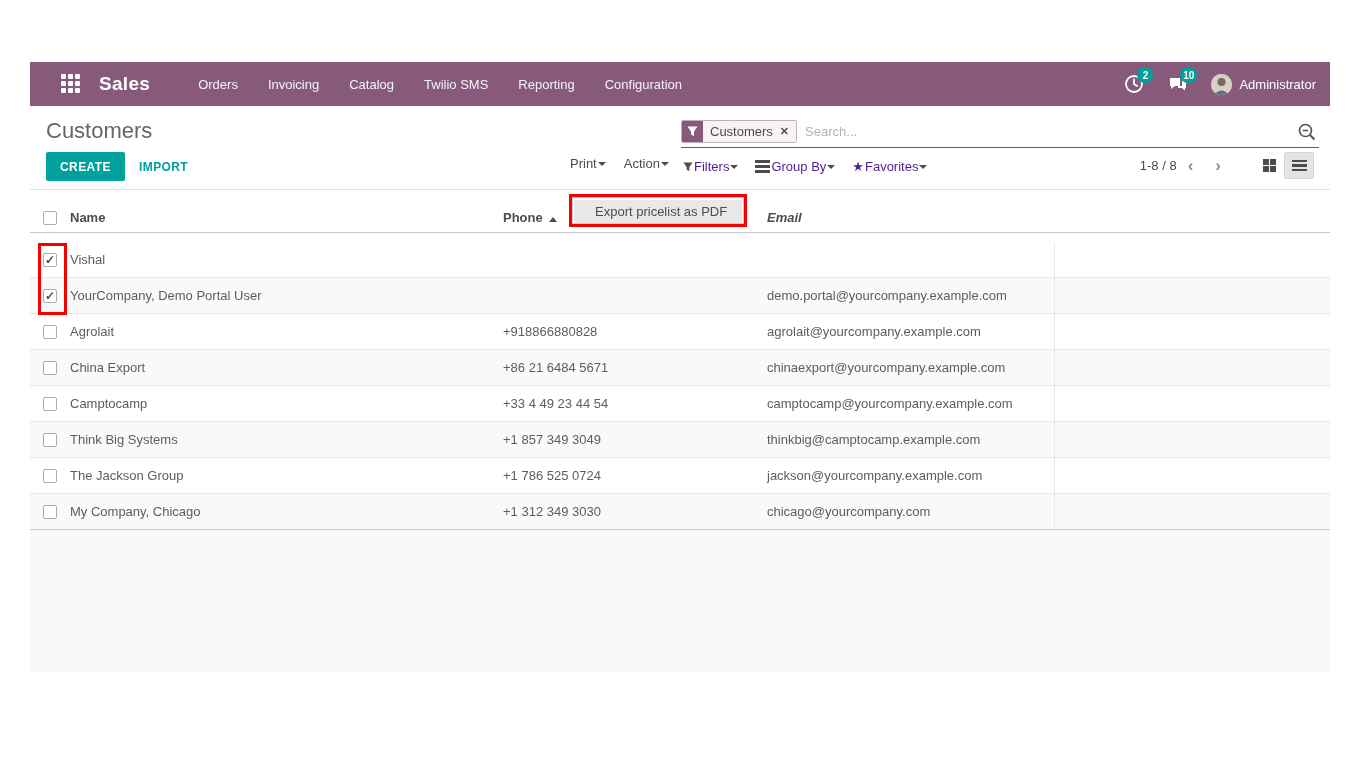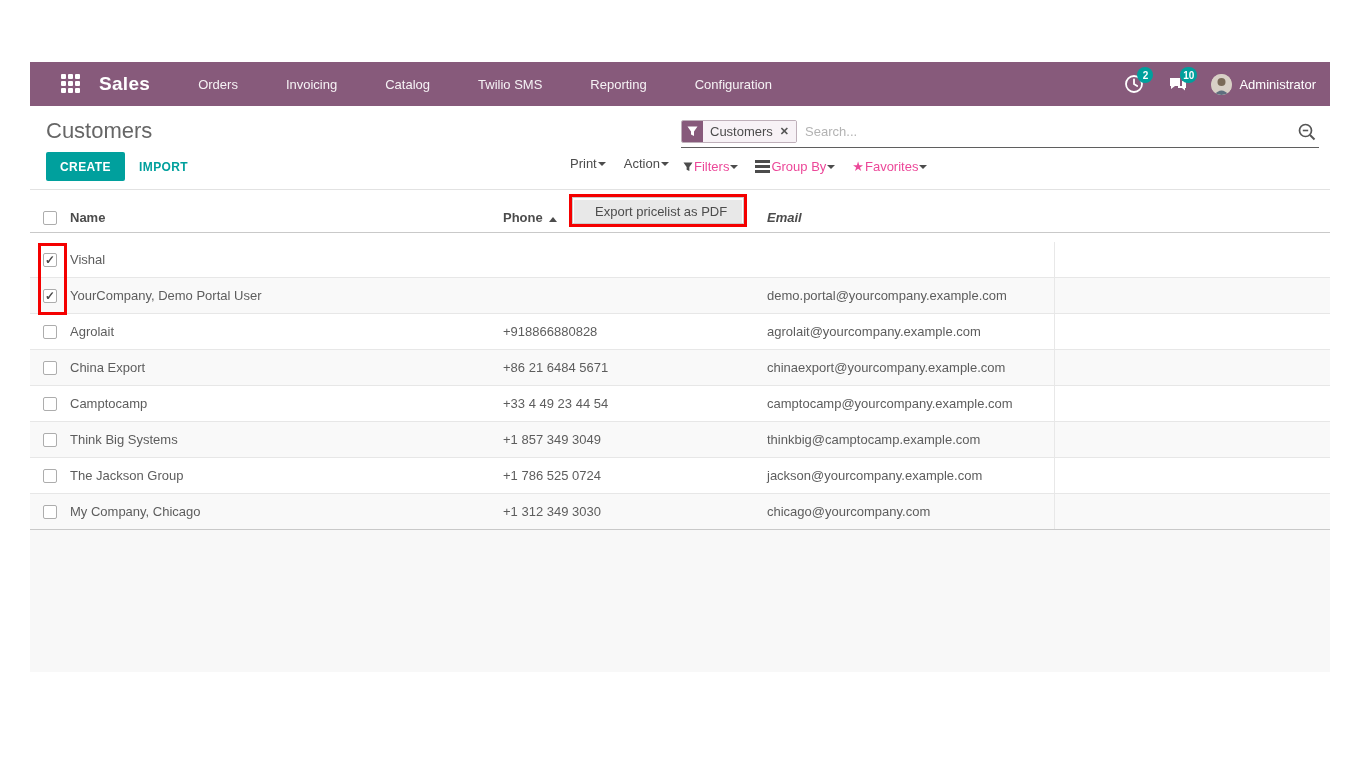--- a/index.html
+++ b/index.html
@@ -7,21 +7,21 @@
     font-family:"Liberation Sans", sans-serif; overflow:hidden; }
   .app { position:absolute; left:30px; top:62px; width:1300px; height:610px; background:#ffffff; }
 
   
   .navbar { position:absolute; left:0; top:0; width:100%; height:44px; background:#875A7B;
     display:flex; align-items:center; color:#fff;padding-left:13px; }
   .apps-icon { width:20px; height:20px; margin-left:18px; display:grid;
     grid-template-columns:repeat(3,5px); grid-template-rows:repeat(3,5px); gap:2px; cursor:pointer; }
   .apps-icon i { background:#fff; border-radius:1px; }
   .app-name { font-size:19px; font-weight:bold; margin-left:18px; letter-spacing:.3px; }
-  .nav-menu { display:flex; margin-left:48px; gap:48px; font-size:13px; }
+  .nav-menu { display:flex; margin-left:48px; gap:30px; font-size:13px; }
   .nav-menu span { color:rgba(255,255,255,.92); cursor:pointer; }
   .systray { margin-left:auto; display:flex; align-items:center; gap:22px; padding-right:14px; }
   .tray-icon { position:relative; width:22px; height:22px; cursor:pointer; }
   .badge { position:absolute; top:-6px; right:-8px; min-width:16px; height:16px; border-radius:8px;
     background:#00A09D; color:#fff; font-size:10px; font-weight:bold; display:flex;
     align-items:center; justify-content:center; padding:0 3px; }
   .user-menu { display:flex; align-items:center; gap:7px; cursor:pointer; }
   .avatar { width:21px; height:21px; border-radius:50%; overflow:hidden; background:#cfc4b8;
     display:block; }
   .user-name { font-size:13px; color:#fff; }
@@ -51,21 +51,21 @@
   .btn-import { position:absolute; left:95px; top:46px; height:29px; padding:0 14px;
     background:transparent; color:#00A09D; border:0; font-size:12px; font-weight:bold;
     letter-spacing:.4px; cursor:pointer; font-family:"Liberation Sans", sans-serif; }
 
   .cp-menus { position:absolute; left:540px; top:50px; display:flex; gap:18px; font-size:13px;
     color:#4c4c4c; align-items:center; }
   .cp-menu { display:flex; align-items:center; gap:1px; cursor:pointer; white-space:nowrap; }
   .caret { width:0; height:0; border-left:4px solid transparent; border-right:4px solid transparent;
     border-top:4px solid #4c4c4c; display:inline-block; margin-top:1px; }
   .search-menus { position:absolute; left:653px; top:53px; display:flex; gap:17px; font-size:13px;
-    color:#ec4899; align-items:center; }
+    color:#4c1d95; align-items:center; }
   .mini-icon { display:inline-flex; align-items:center; }
 
   .pager-zone { position:absolute; right:16px; top:46px; display:flex; align-items:center; }
   .pager-range { font-size:13px; color:#4c4c4c; }
   .pager-btn { font-size:17px; color:#8f8f8f; padding:0 11px; cursor:pointer; font-weight:bold;
     background:none; border:0; font-family:"Liberation Sans", sans-serif; }
   .switcher { display:flex; margin-left:22px; }
   .sw-btn { width:30px; height:27px; display:flex; align-items:center; justify-content:center;
     cursor:pointer; border:1px solid transparent; background:transparent; }
   .sw-btn.active { background:#e4e4e4; border-color:#d5d5d5; border-radius:2px; }
@@ -221,20 +221,42 @@
         <span>Group By</span>
         <span class="caret"></span>
       </span>
       <span class="cp-menu">
         <span style="font-size:13px;">★</span>
         <span>Favorites</span>
         <span class="caret"></span>
       </span>
     </div>
 
+    <div class="pager-zone">
+      <span class="pager-range">1-8 / 8</span>
+      <button class="pager-btn">‹</button>
+      <button class="pager-btn">›</button>
+      <div class="switcher">
+        <span class="sw-btn">
+          <span class="kanban-glyph">
+              <i></i>
+              <i></i>
+              <i></i>
+              <i></i>
+            </span>
+        </span>
+        <span class="sw-btn active">
+          <span class="list-glyph">
+              <i></i>
+              <i></i>
+              <i></i>
+            </span>
+        </span>
+      </div>
+    </div>
   </div>
 
   <div class="print-dropdown">
     <div class="dropdown-menu">
       <div class="dropdown-item">Export pricelist as PDF</div>
     </div>
   </div>
 
   <div class="list-area">
     <div class="lrow lhead">

